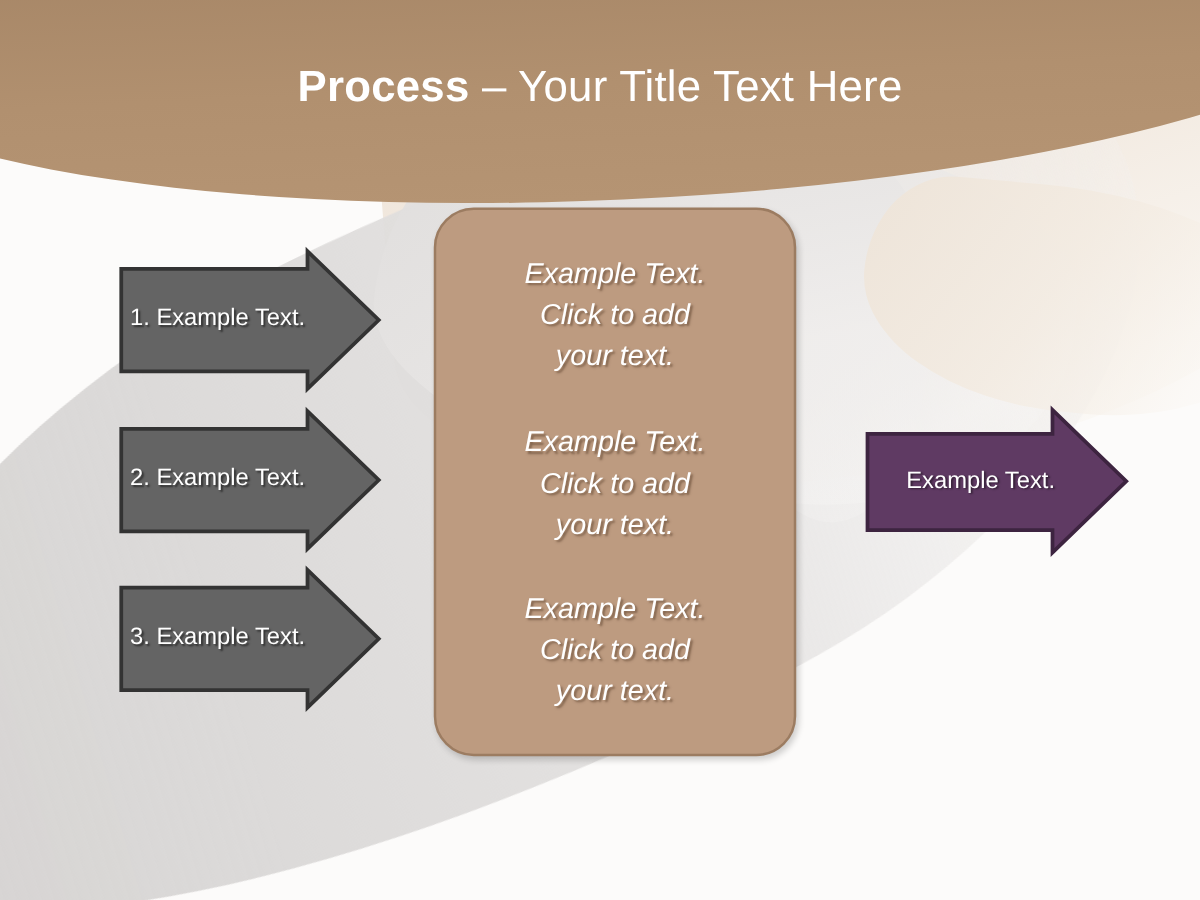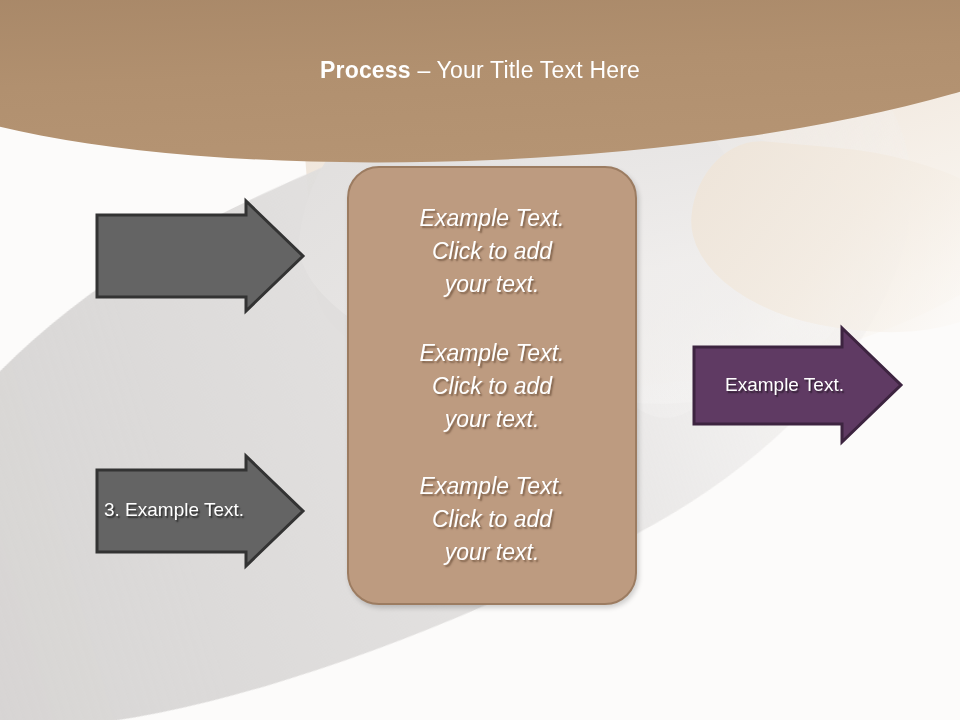--- a/index.html
+++ b/index.html
@@ -146,21 +146,21 @@
 
   
 
   .title {
     position: absolute;
     left: 0;
     top: 48px;
     width: 960px;
     text-align: center;
     color: #ffffff;
-    font-size: 23px;
+    font-size: 35px;
     line-height: 44px;
     letter-spacing: 0.2px;
     white-space: nowrap;
     z-index: 10;
   }
   .title .t-strong { font-weight: bold; }
   .title .t-light  { font-weight: normal; }
 
   
 
@@ -256,22 +256,29 @@
   <div class="bg-header-band"></div>
 
   <div class="title">
     <span class="t-strong">Process</span><span class="t-light"> – Your Title Text Here</span>
   </div>
 
   <div class="arrow" style="left:96px; top:200px;">
     <svg width="210" height="112" viewBox="0 0 210 112">
       <polygon points="1,15 150,15 150,1 207,56 150,111 150,97 1,97" fill="#646464" stroke="#333333" stroke-width="3" stroke-linejoin="miter"></polygon>
     </svg>
-  </div>
-
+    <div class="arrow-label" style="left:8px; top:44px; width:140px; text-align:center;">1. Example Text.</div>
+  </div>
+
+  <div class="arrow" style="left:96px; top:328px;">
+    <svg width="210" height="112" viewBox="0 0 210 112">
+      <polygon points="1,15 150,15 150,1 207,56 150,111 150,97 1,97" fill="#646464" stroke="#333333" stroke-width="3" stroke-linejoin="miter"></polygon>
+    </svg>
+    <div class="arrow-label" style="left:8px; top:44px; width:140px; text-align:center;">2. Example Text.</div>
+  </div>
 
   <div class="arrow" style="left:96px; top:455px;">
     <svg width="210" height="112" viewBox="0 0 210 112">
       <polygon points="1,15 150,15 150,1 207,56 150,111 150,97 1,97" fill="#646464" stroke="#333333" stroke-width="3" stroke-linejoin="miter"></polygon>
     </svg>
     <div class="arrow-label" style="left:8px; top:44px; width:140px; text-align:right;">3. Example Text.</div>
   </div>
 
   <div class="center-box">
     <div class="box-para p1">Example Text.

